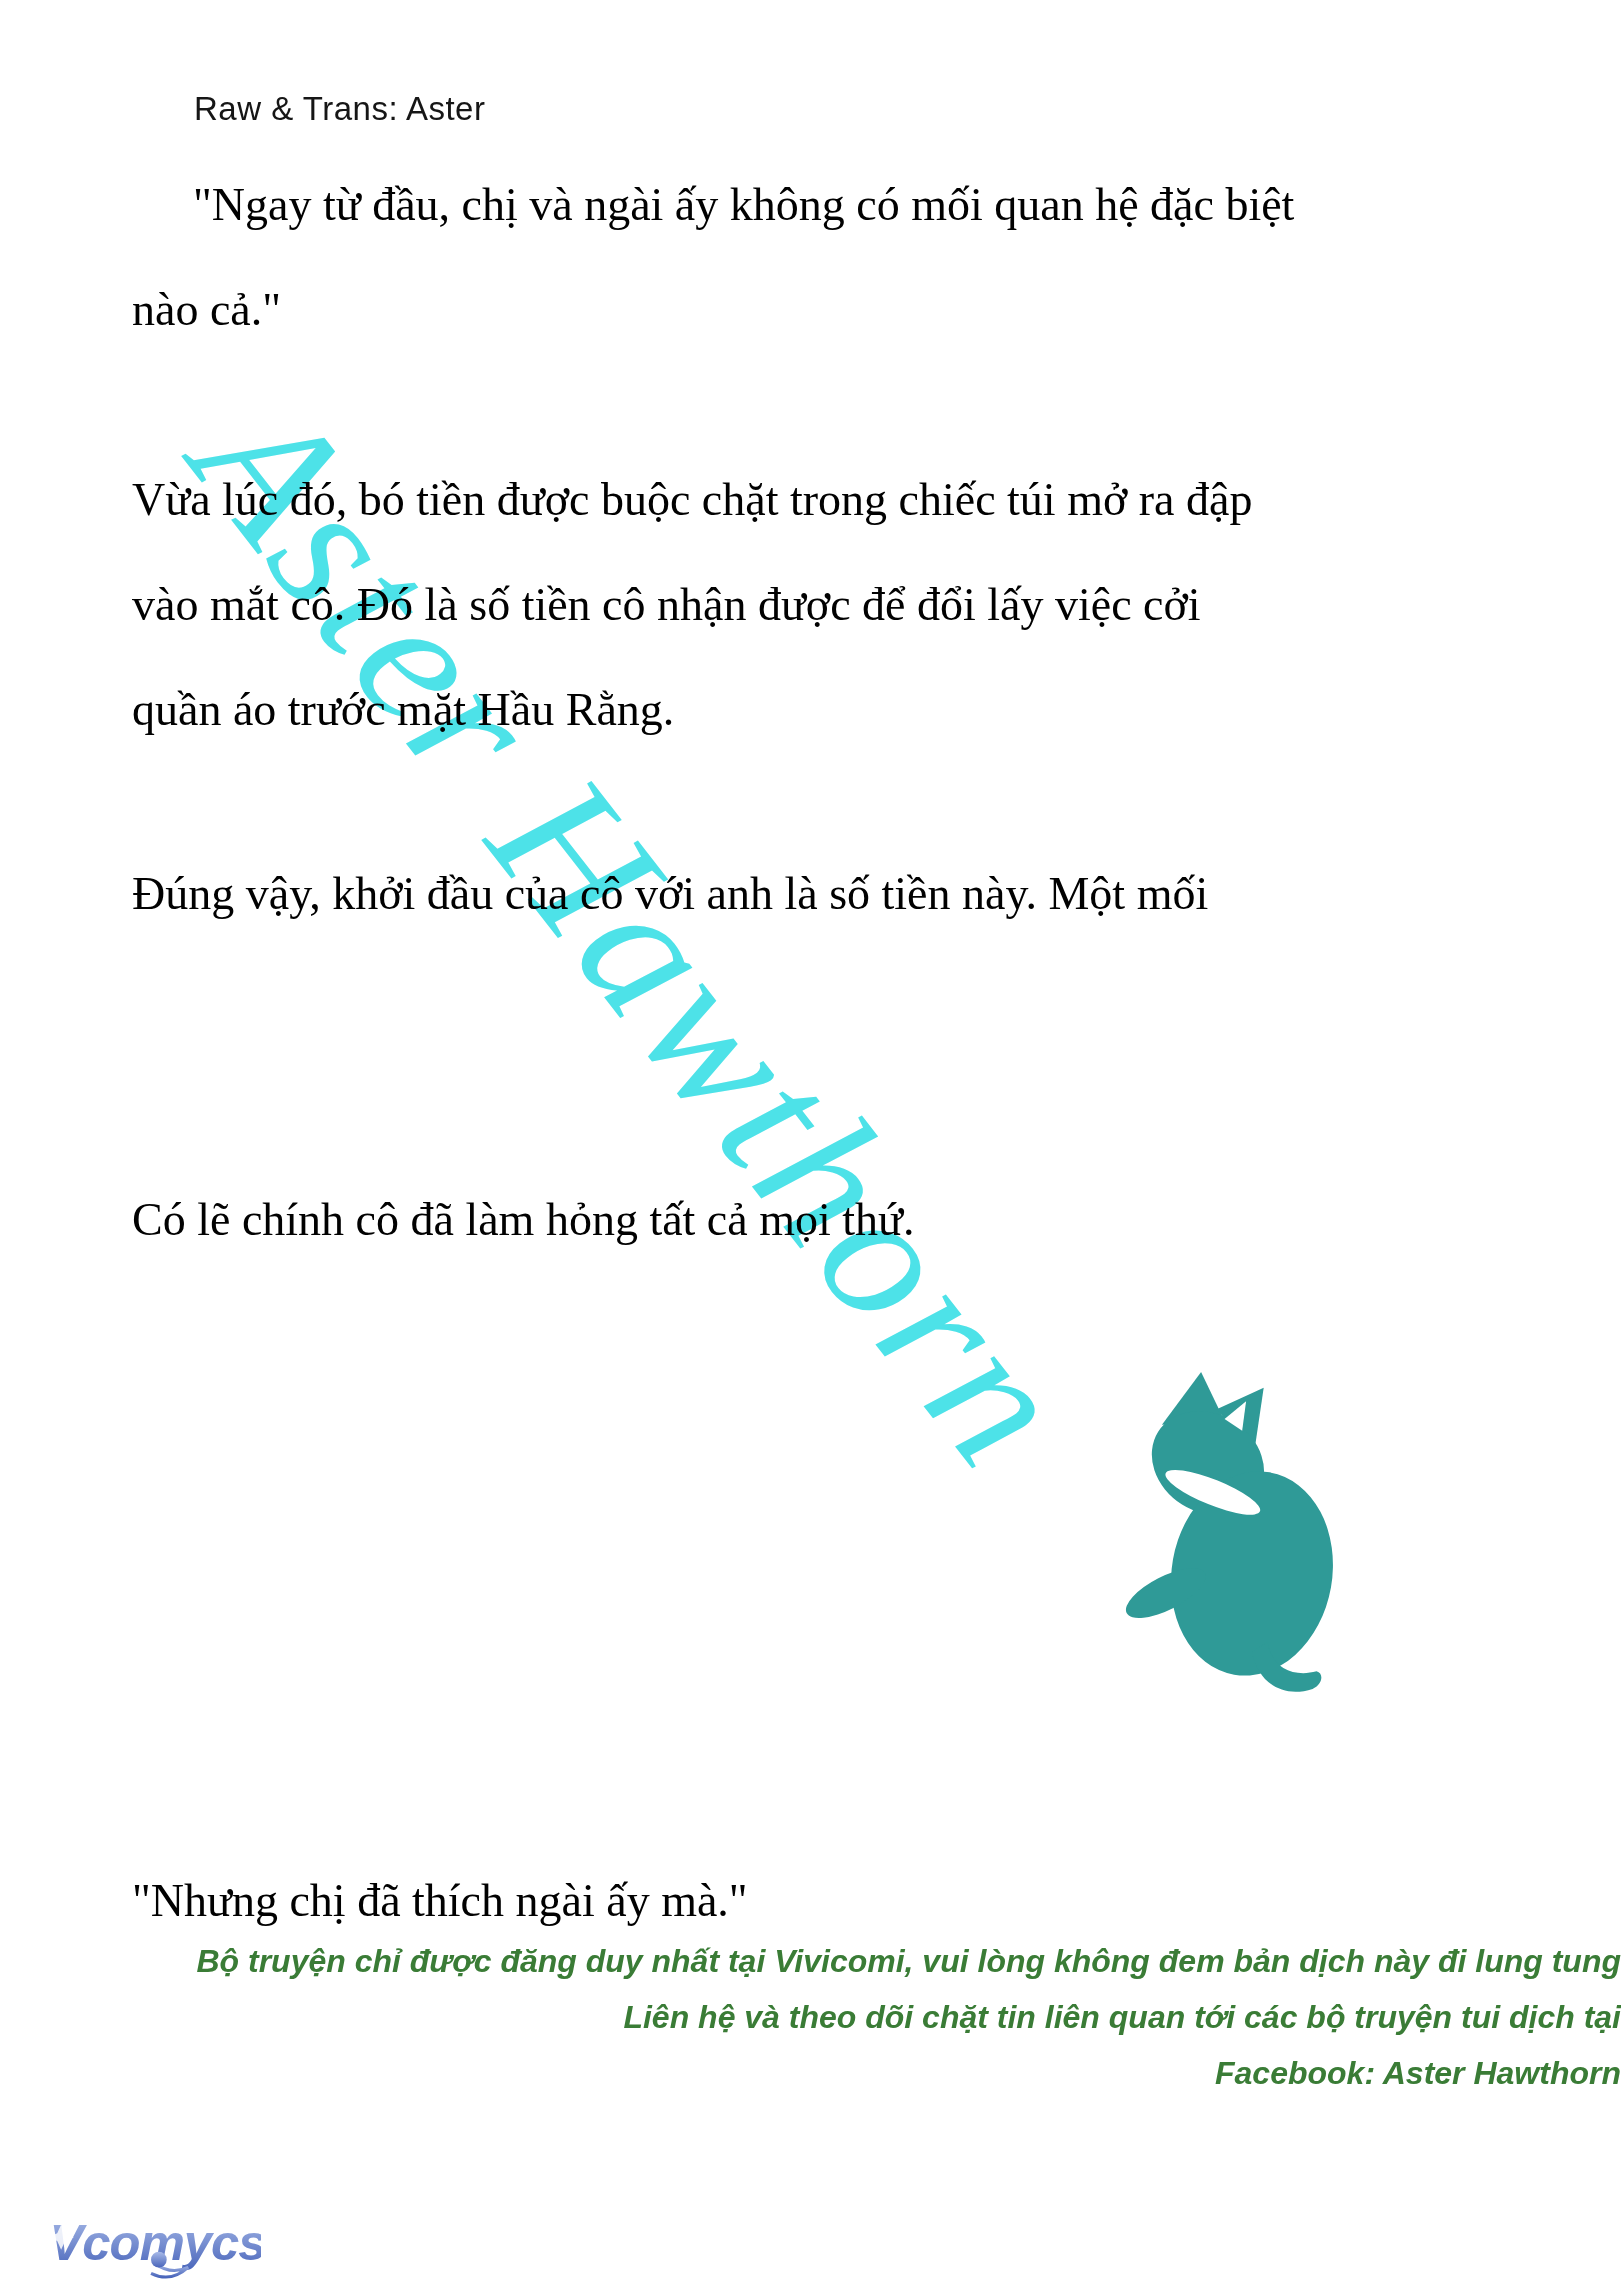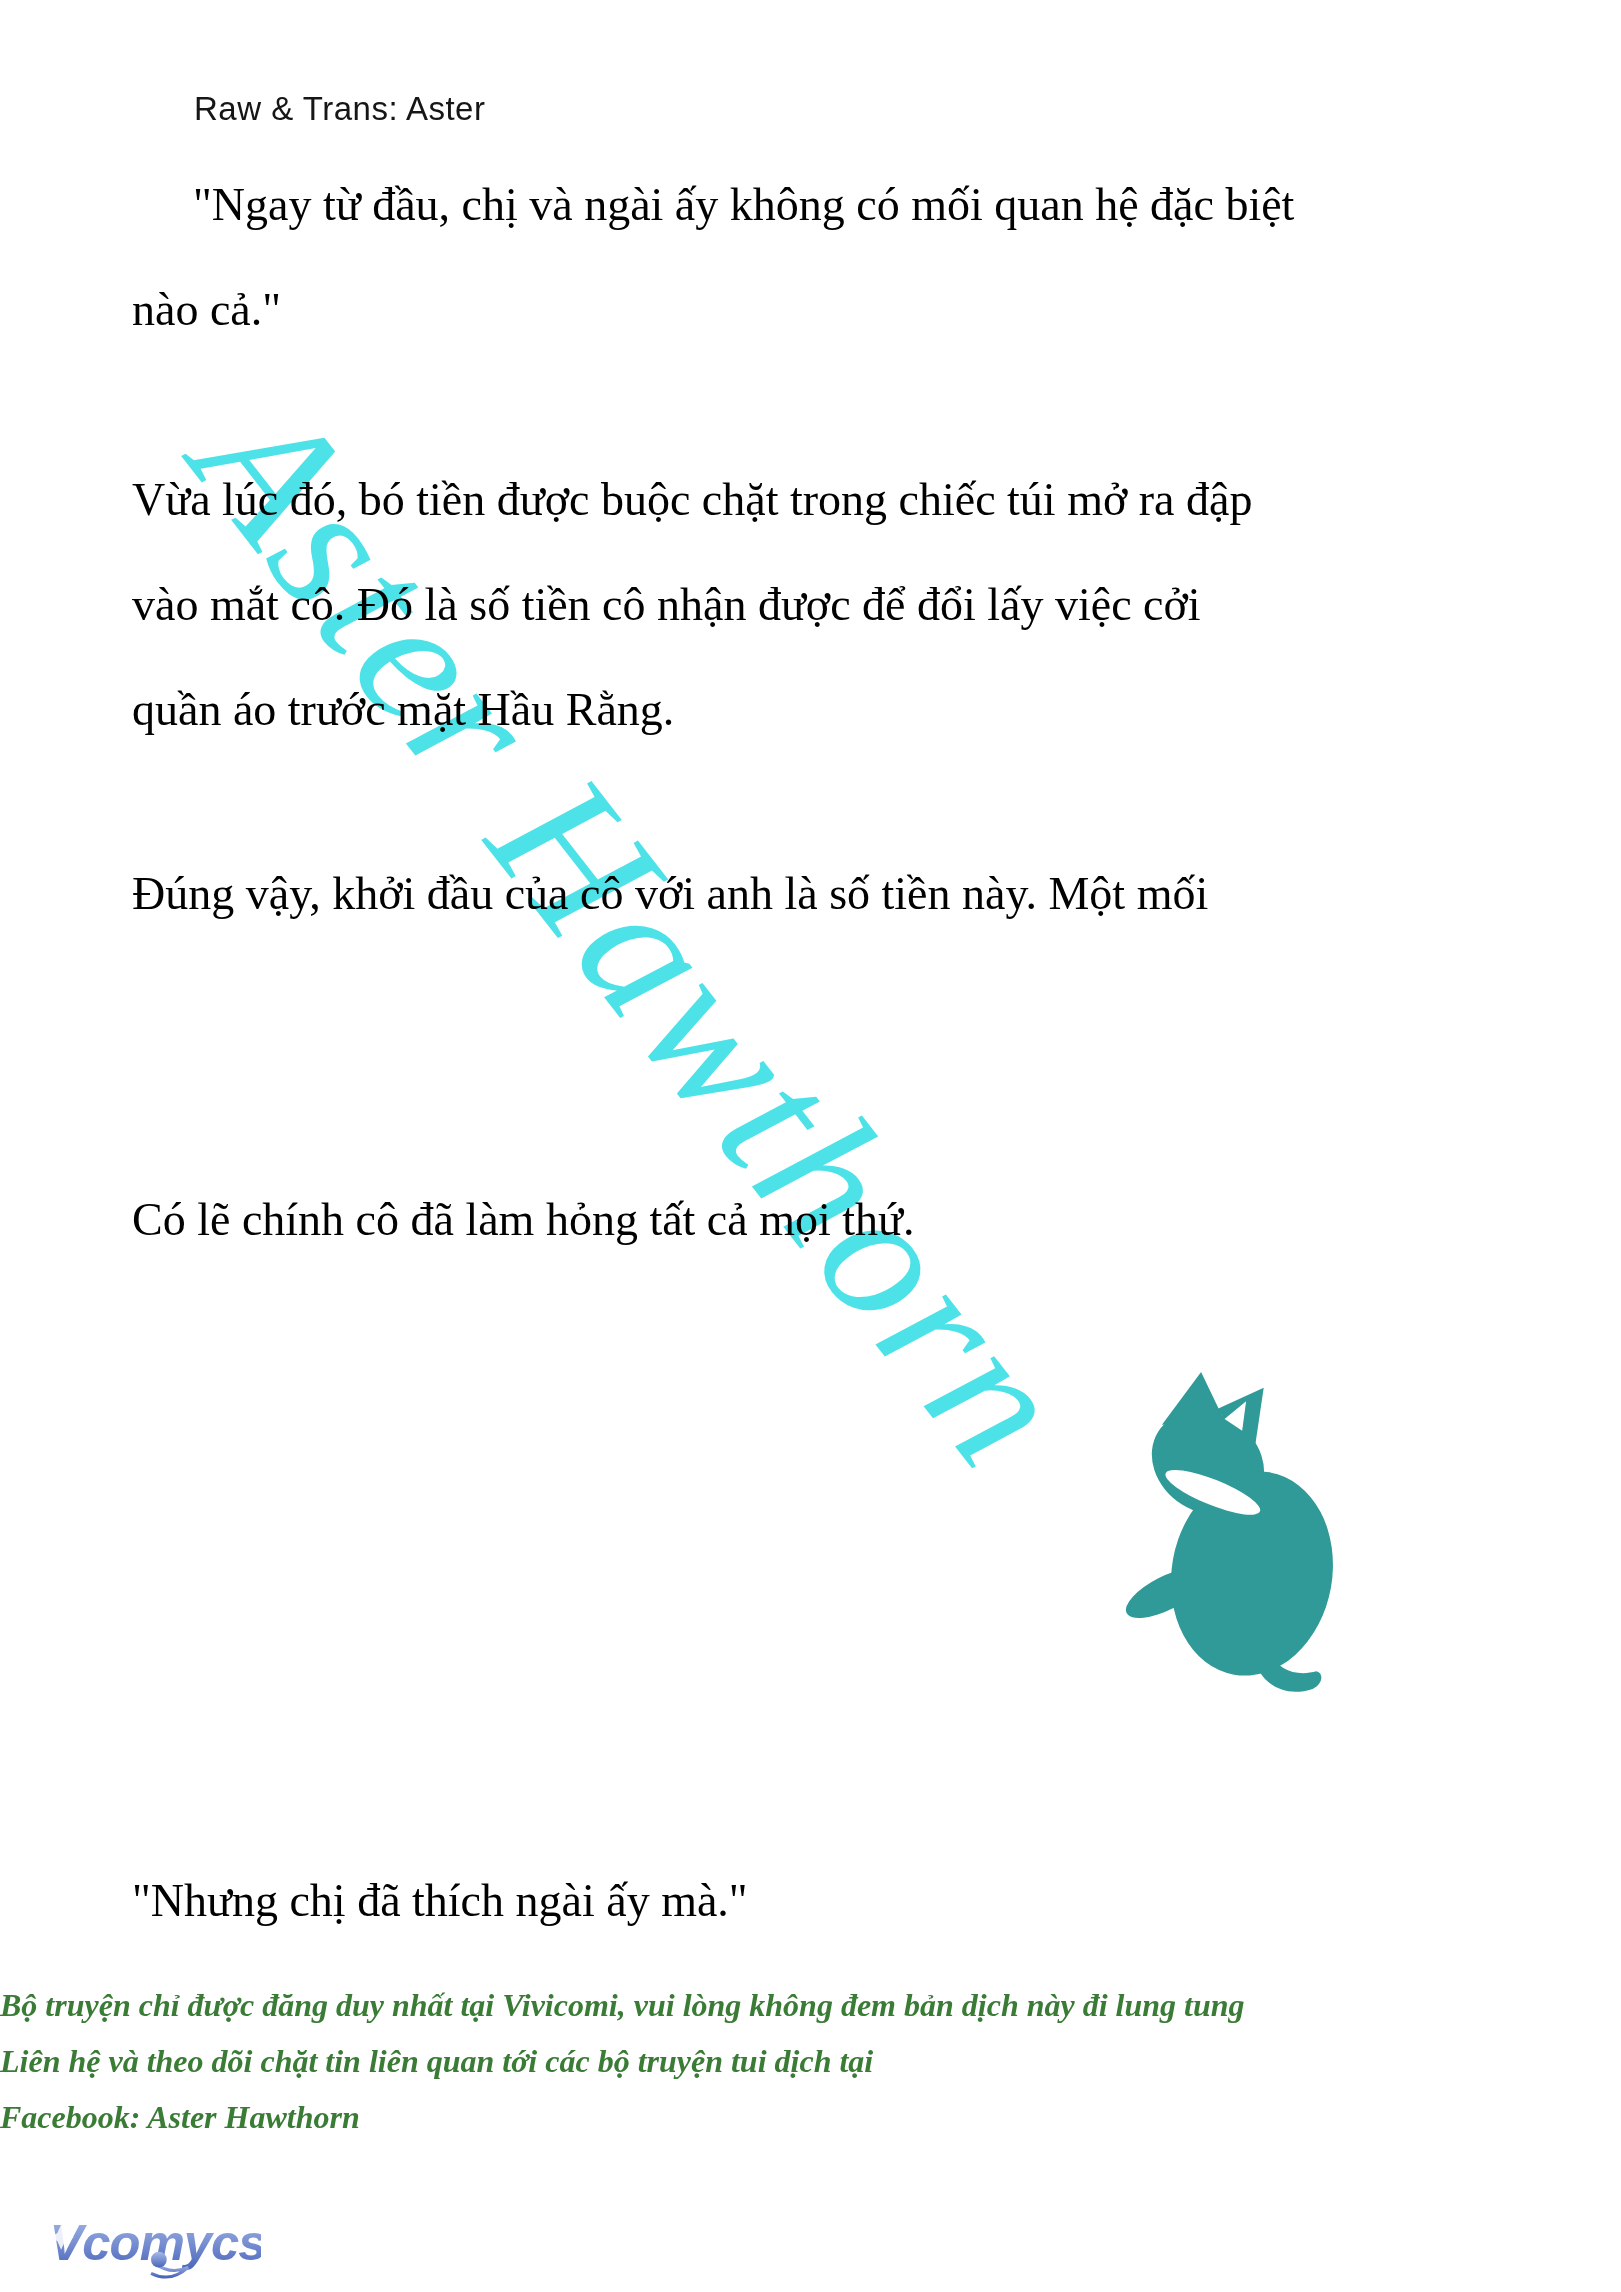--- a/index.html
+++ b/index.html
@@ -43,23 +43,23 @@
 
   .para{
     position:absolute;left:132px;
     font-size:46px;line-height:105px;
     color:var(--text-color);
     z-index:2;white-space:nowrap;
   }
   .para.indent-first .line:first-child{padding-left:61px;}
 
   .footer{
-    position:absolute;left:0;right:0;top:1977px;
-    text-align:left;
-    font-family:Liberation Serif, serif;
+    position:absolute;left:0;right:0;top:1933px;
+    text-align:right;
+    font-family:Liberation Sans, sans-serif;
     font-style:italic;font-weight:bold;
     font-size:32px;line-height:56px;
     color:var(--footer-color);
     z-index:2;
   }
 
   .logo{position:absolute;left:45px;top:2201px;z-index:2;}
 </style>
 </head>
 <body>

